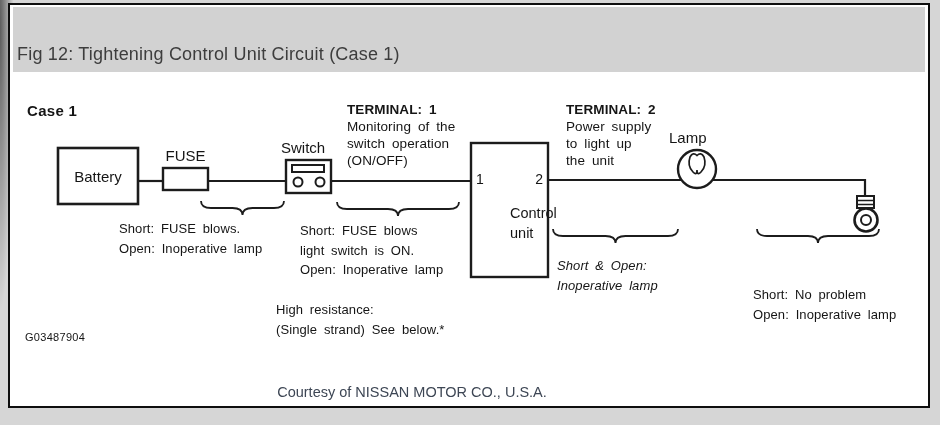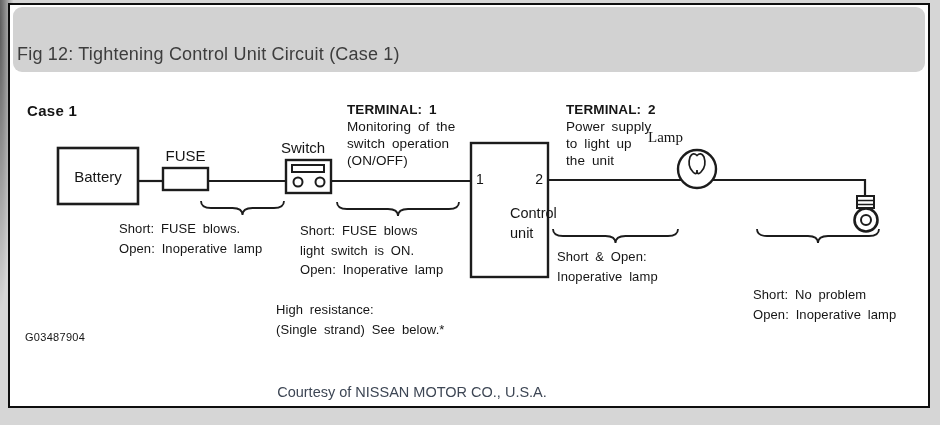--- a/index.html
+++ b/index.html
@@ -16,50 +16,50 @@
   }
   .panel{
     position:absolute;left:8px;top:3px;width:922px;height:405px;
     box-sizing:border-box;border:2px solid #0e0e0e;background:#ffffff;
     z-index:1;
   }
   .header{
     position:absolute;left:3px;top:2px;width:calc(100% - 6px);height:65px;
     background:#d2d2d2;
     display:flex;align-items:flex-end;
-    padding:0 0 7px 4px;box-sizing:border-box;border-radius:9px;
+    padding:0 0 7px 4px;box-sizing:border-box;
   }
   .header .title{
     font-size:18px;color:#3d3d3d;letter-spacing:0.2px;
   }
   .overlay{
     position:absolute;left:0;top:0;width:940px;height:425px;z-index:3;
     color:#151515;
     border-radius:15px;
   }
   svg.wires{position:absolute;left:0;top:0;z-index:2;}
   .lbl{position:absolute;white-space:nowrap;}
   .scan{word-spacing:3px;letter-spacing:0.1px;}
   .case-label{left:27px;top:102px;font-size:15px;font-weight:bold;letter-spacing:0.3px;}
   .battery-label{left:58px;top:148px;width:80px;height:56px;display:flex;align-items:center;justify-content:center;font-size:15px;}
   .fuse-label{left:158px;top:147px;width:55px;text-align:center;font-size:15px;}
   .switch-label{left:281px;top:139px;font-size:15px;}
-  .lamp-label{left:648px;top:129px;font-size:15px;font-family:Liberation Serif, serif;}
+  .lamp-label{left:669px;top:129px;font-size:15px;}
   .cu-terminal-1{left:476px;top:171px;font-size:14px;}
   .cu-terminal-2{left:527px;top:171px;width:16px;text-align:right;font-size:14px;}
   .cu-label{left:510px;top:203px;font-size:14.5px;line-height:20px;}
   .tnote{font-size:13.5px;line-height:17px;}
   .tnote .tn-head{font-weight:bold;}
   .tnote1{left:347px;top:101px;}
   .tnote2{left:566px;top:101px;}
   .fnote{font-size:13px;line-height:19.5px;}
   .fnote1{left:119px;top:219px;}
   .fnote2{left:300px;top:221px;}
   .fnoteHR{left:276px;top:300px;}
-  .fnote3{left:557px;top:247px;}
+  .fnote3{left:557px;top:256px;font-style:italic;}
   .fnote4{left:753px;top:245px;margin-top:40px;}
   .figure-id{left:25px;top:331px;font-size:11px;letter-spacing:0.3px;}
   .courtesy{left:0;top:384px;width:824px;text-align:center;font-size:14.5px;color:#3d4654;}
 </style>
 </head>
 <body>
 
 <div class="stage">
 
   <div class="panel">

